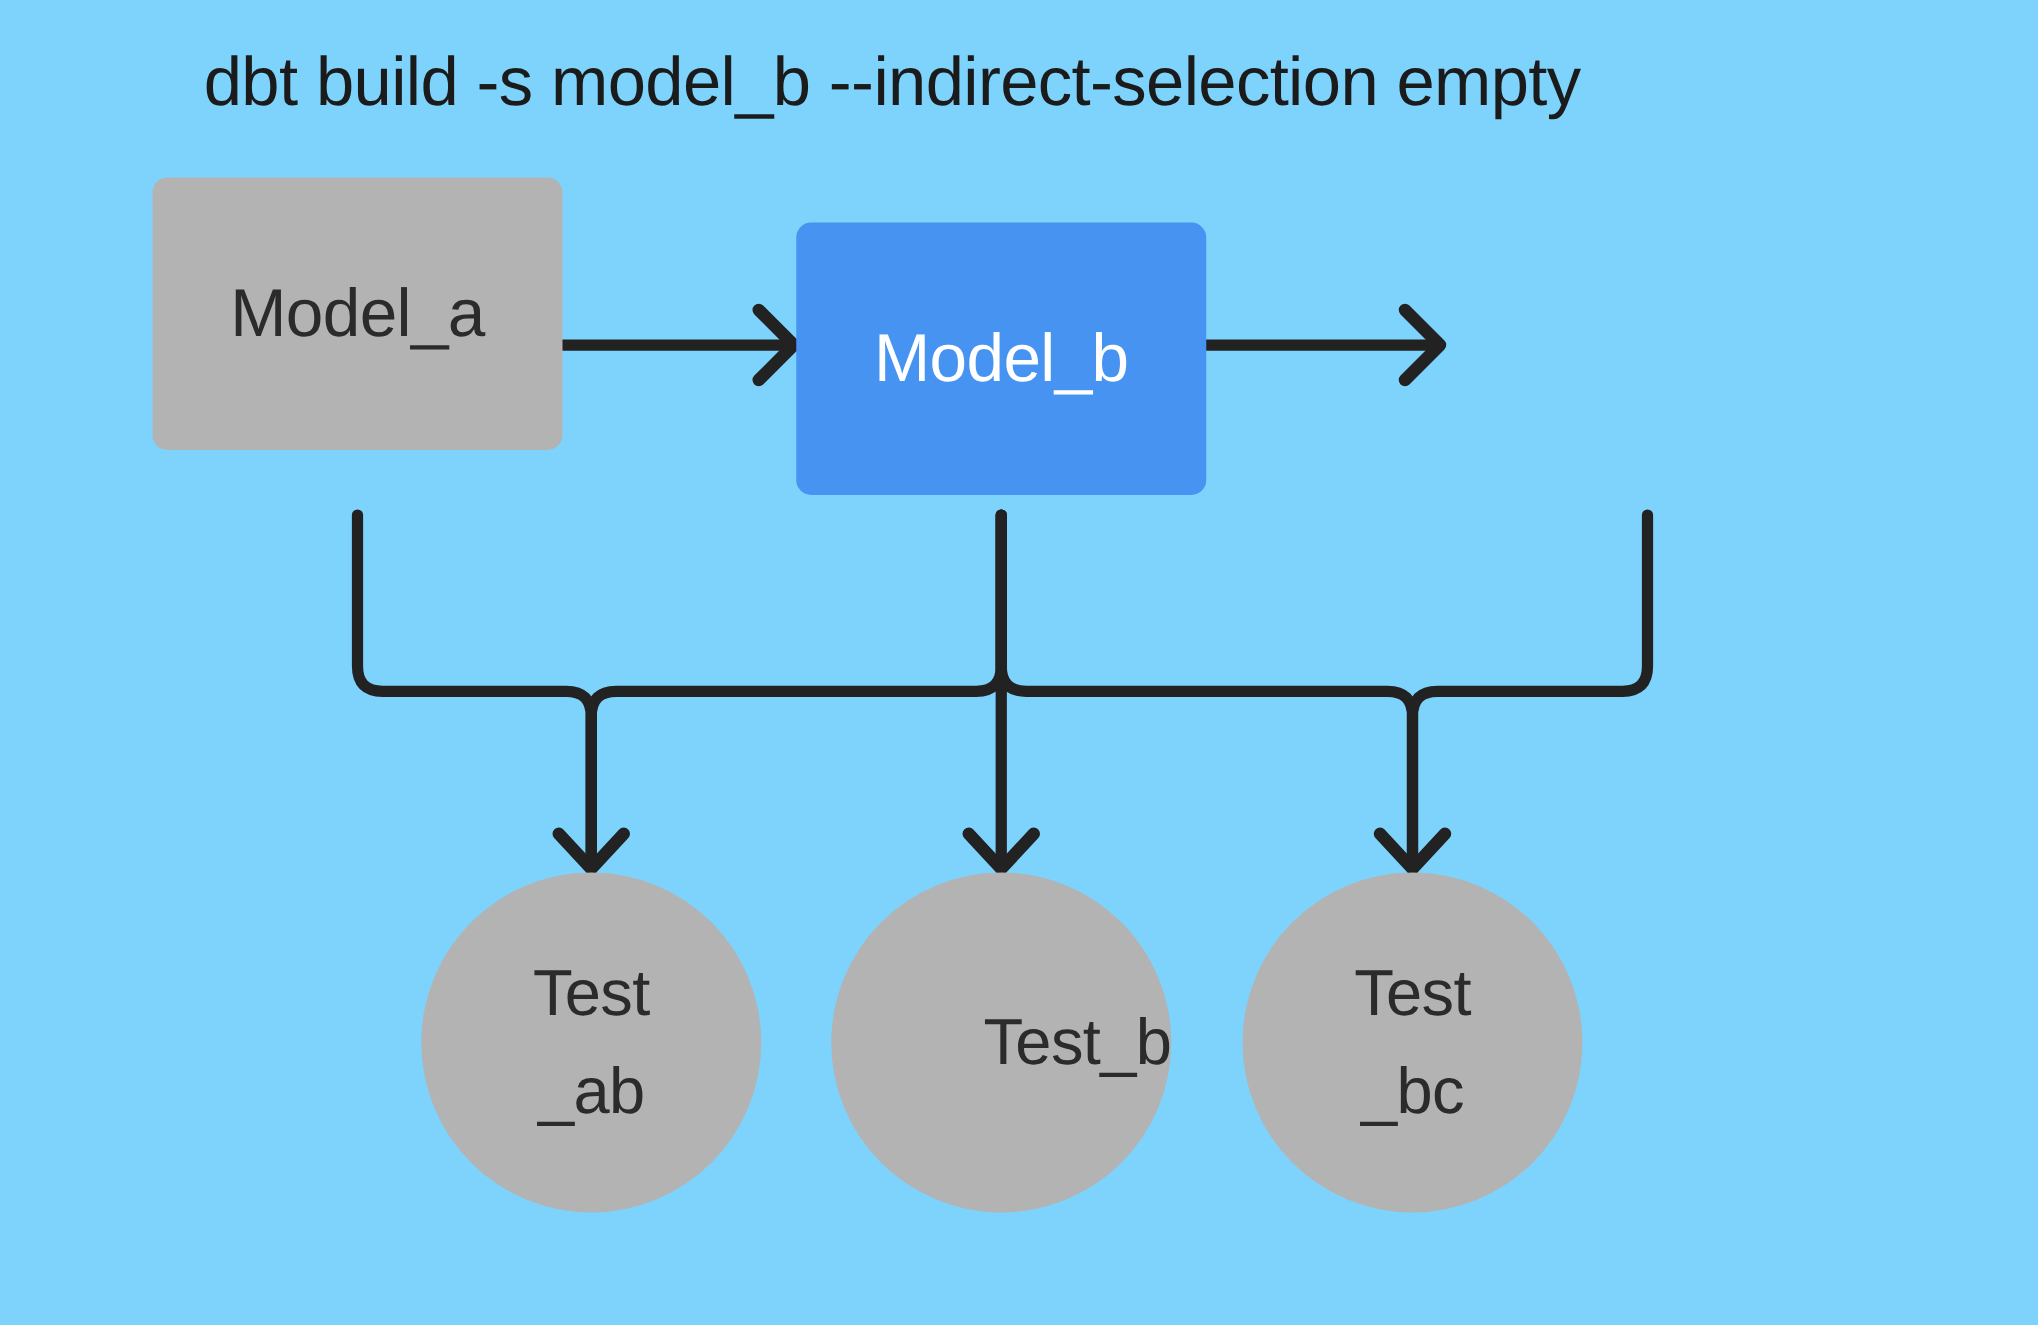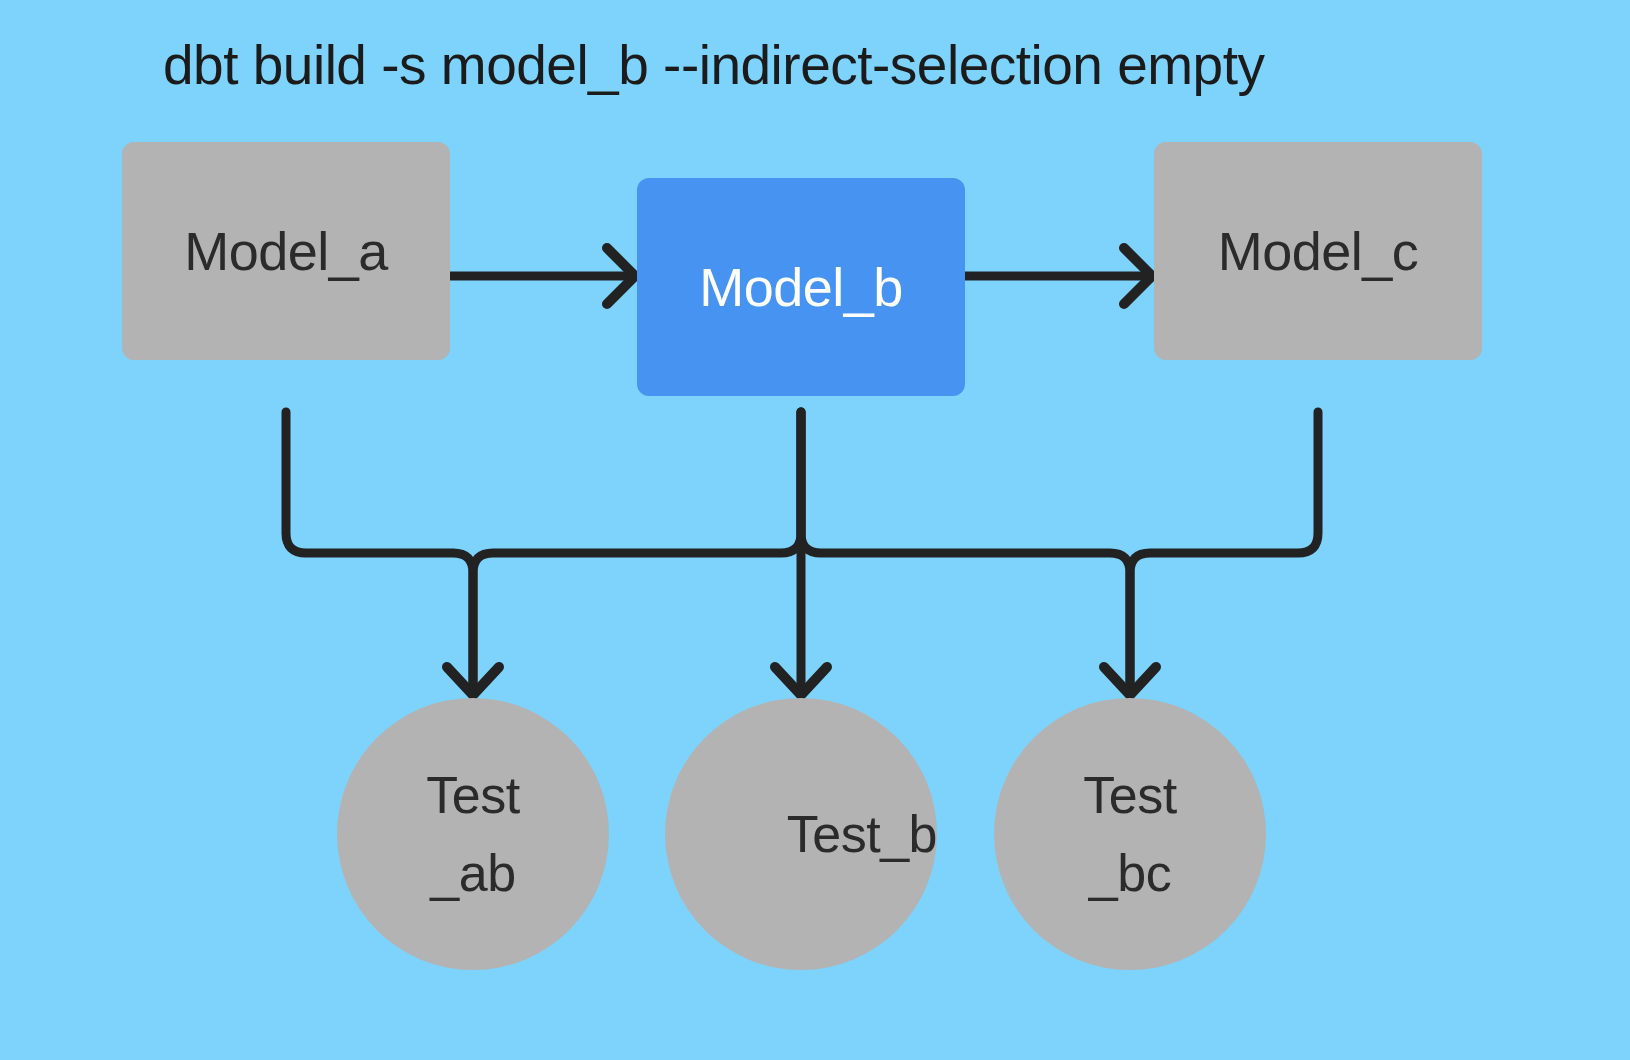--- a/index.html
+++ b/index.html
@@ -106,23 +106,20 @@
     <path d="M 775 667 L 801 695 L 827 667" stroke="#222222" stroke-width="10" stroke-linecap="round" stroke-linejoin="round"></path>
     <path d="M 1104 667 L 1130 695 L 1156 667" stroke="#222222" stroke-width="10" stroke-linecap="round" stroke-linejoin="round"></path>
   </svg>
 
   <div class="node model model-a">
     <span>Model_a</span>
   </div>
   <div class="node model model-b selected">
     <span>Model_b</span>
   </div>
-  <div class="node model model-c">
-    <span>Model_c</span>
-  </div>
 
   <div class="node test test-ab">
     <span>Test</span>
     <span>_ab</span>
   </div>
   <div class="node test test-b">
     <span>Test_b</span>
   </div>
   <div class="node test test-bc">
     <span>Test</span>

